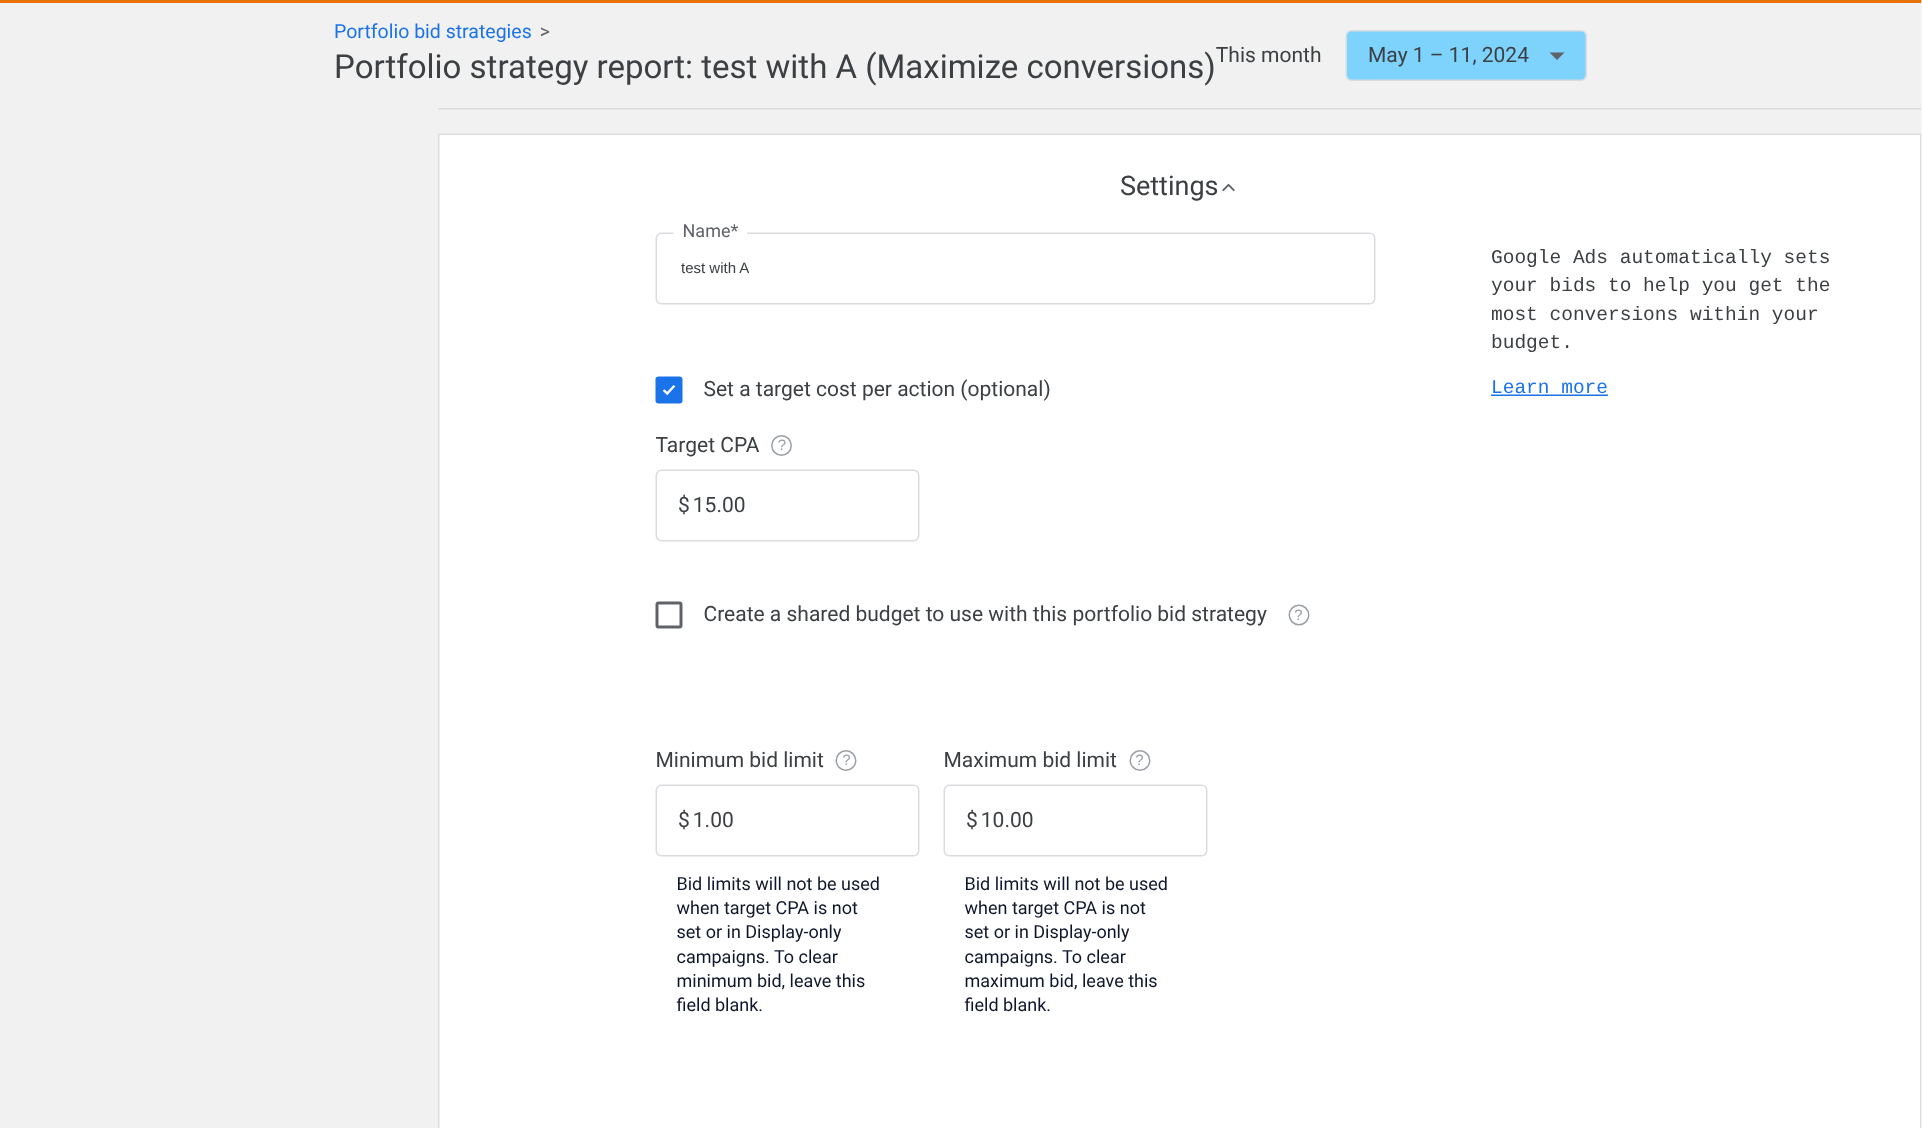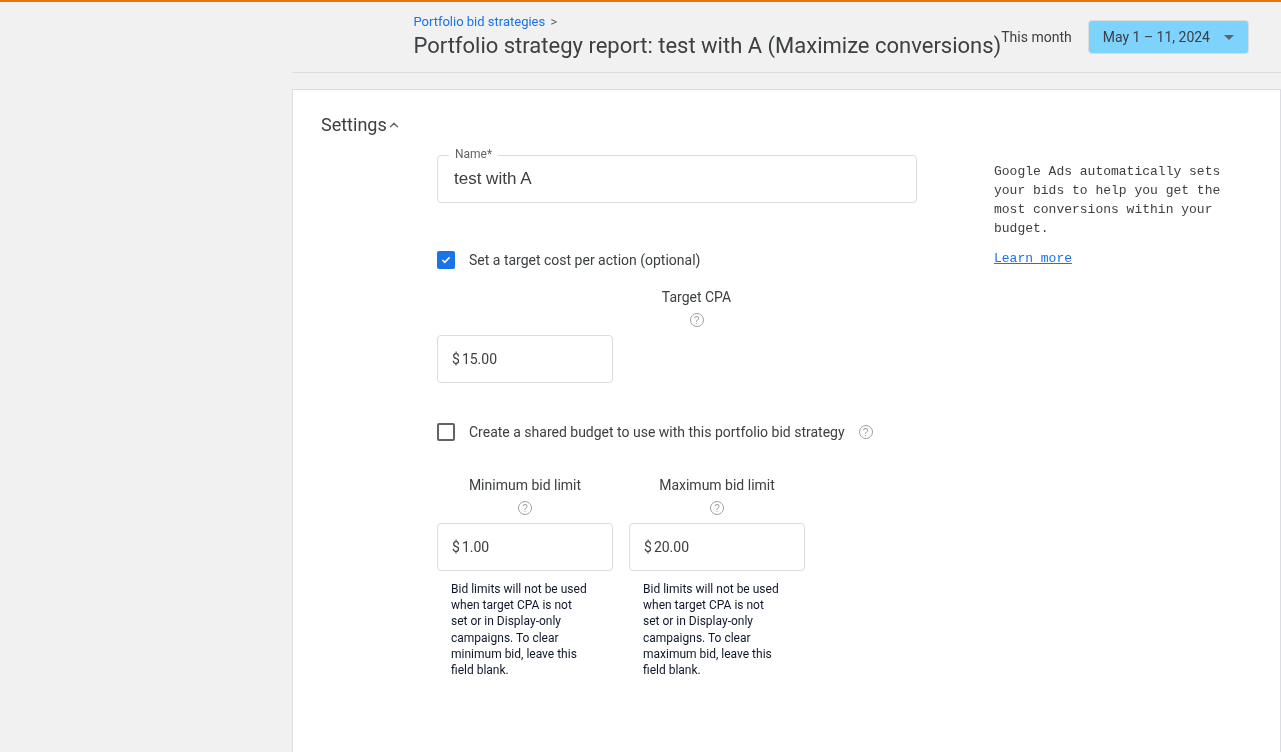--- a/index.html
+++ b/index.html
@@ -15,21 +15,21 @@
 
     .top-accent {
       height: 2px;
       background: #e8710a;
       width: 100%;
     }
 
     .header {
       padding: 12px 32px 14px 32px;
       display: flex;
-      justify-content: flex-end;
+      justify-content: center;
       align-items: flex-start;
     }
 
     .breadcrumb {
       font-size: 13px;
       color: #1a73e8;
       margin-bottom: 4px;
     }
     .breadcrumb a { color: #1a73e8; text-decoration: none; }
     .breadcrumb-sep { color: #5f6368; margin-left: 2px; }
@@ -79,21 +79,21 @@
       background: #fff;
       margin-left: 292px;
       margin-top: 16px;
       border: 1px solid #dadce0;
       min-height: 670px;
       position: relative;
     }
 
     .card-header {
       display: flex;
-      justify-content: flex-start;
+      justify-content: center;
       align-items: center;
       padding: 24px 28px 20px 28px;
     }
     .card-title {
       font-size: 18px;
       font-weight: 400;
       color: #3c4043;
     }
     .collapse-icon {
       width: 14px; height: 14px;
@@ -125,21 +125,21 @@
       padding: 0 6px;
       font-size: 12px;
       color: #5f6368;
     }
     .fl-input {
       width: 100%;
       height: 48px;
       border: 1px solid #dadce0;
       border-radius: 4px;
       padding: 0 16px;
-      font-size: 17px;
+      font-size: 10px;
       color: #3c4043;
       outline: none;
     }
 
     .check-row {
       display: flex;
       align-items: center;
       gap: 14px;
       margin-bottom: 20px;
     }
@@ -161,21 +161,20 @@
     .check-label {
       font-size: 14px;
       color: #3c4043;
     }
 
     .small-label-row {
       display: flex;
       align-items: center;
       gap: 8px;
       margin-bottom: 8px;
-      flex-direction: column;
     }
     .small-label { font-size: 14px; color: #3c4043; }
     .help-icon {
       width: 14px; height: 14px;
       border: 1.2px solid #9aa0a6;
       border-radius: 50%;
       color: #9aa0a6;
       font-size: 10px;
       line-height: 13px;
       text-align: center;
@@ -195,21 +194,21 @@
       color: #3c4043;
       margin-bottom: 40px;
     }
     .money-prefix { color: #3c4043; margin-right: 2px; }
 
     .bid-limits {
       display: flex;
       gap: 16px;
       margin-top: 36px;
     }
-    .bid-col { width: 176px; }
+    .bid-col { width: 176px; margin-top: 44px; }
     .bid-col .money-input { margin-bottom: 10px; }
     .helper {
       font-size: 12px;
       line-height: 1.35;
       color: #0f172a;
       width: 150px;
       padding-left: 14px;
     }
 
     .link-action {
@@ -316,21 +315,21 @@
           </div>
           <div class="helper">Bid limits will not be used when target CPA is not set or in Display-only campaigns. To clear minimum bid, leave this field blank.</div>
         </div>
         <div class="bid-col">
           <div class="small-label-row">
             <span class="small-label">Maximum bid limit</span>
             <span class="help-icon">?</span>
           </div>
           <div class="money-input">
             <span class="money-prefix">$</span>
-            <span>20.00</span>
+            <span>10.00</span>
           </div>
           <div class="helper">Bid limits will not be used when target CPA is not set or in Display-only campaigns. To clear maximum bid, leave this field blank.</div>
         </div>
       </div>
 
       <a class="link-action">Add or remove campaigns</a>
     </div>
 
     <div class="info-col">
       <div>Google Ads automatically sets your bids to help you get the most conversions within your budget.</div>

